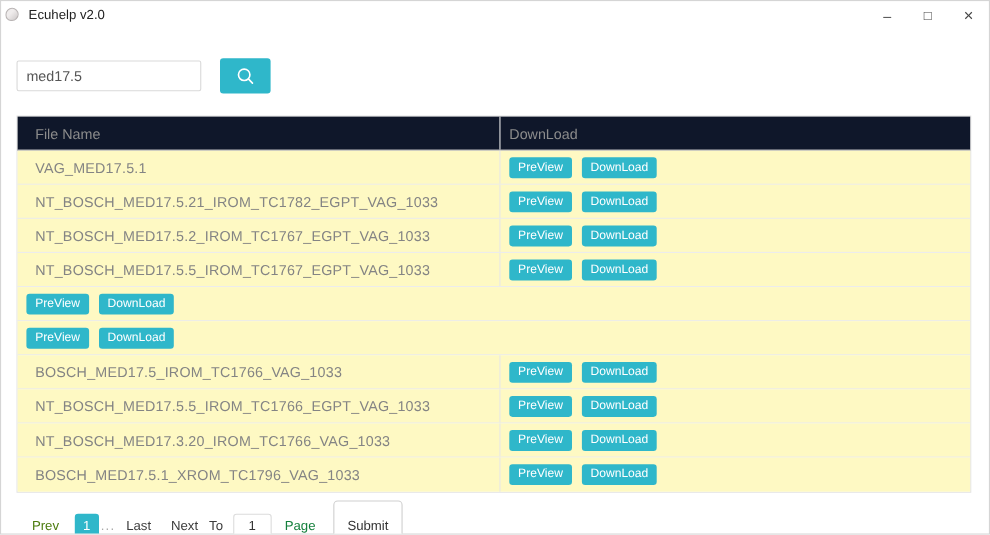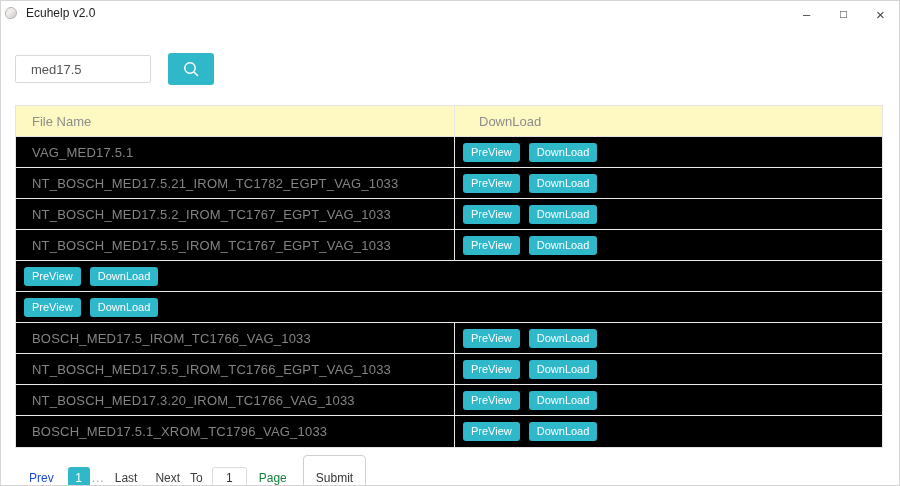--- a/index.html
+++ b/index.html
@@ -45,24 +45,24 @@
   .ctrl.close { font-size: 15px; }
 
   
   .search-row {
     margin: 28px 0 0 14px;
     display: flex;
     align-items: center;
     height: 32px;
   }
   .search-input {
-    width: 136px; height: 28px;
+    width: 168px; height: 28px;
     border: 1px solid #d9d9d9;
     border-radius: 2px;
-    padding: 0 15px;
+    padding: 0 8px;
     font-size: 13px;
     color: #555;
     font-family: "Liberation Sans", sans-serif;
     outline: none;
   }
   .search-btn {
     margin-left: 17px;
     width: 46px; height: 32px;
     background: #2fb7ca;
     border: none;
@@ -72,37 +72,36 @@
   }
 
   
   .table {
     margin: 20px 16px 0 14px;
     border: 1px solid #e4e4e4;
   }
   .thead {
     display: flex;
     height: 31px;
-    background: #fef9c3;
+    background: #0f172a;
     border-bottom: 1px solid #e4e4e4;
-    gap: 16px;
   }
   .th, .td { display: flex; align-items: center; }
   .col-file {
     width: 439px;
     padding-left: 16px;
     border-right: 1px solid #e7e7e7;
   }
   .col-op { flex: 1; padding-left: 8px; }
   .th { font-size: 13px; color: #8c8c8c; }
   .tr {
     display: flex;
     height: 31px;
     border-bottom: 1px solid #ececec;
-    background: #000000;
+    background: #fef9c3;
   }
   .tr:last-child { border-bottom: none; }
   .fname { font-size: 13px; color: #848484; letter-spacing: 0.2px; }
   .op-btn {
     background: #2fb7ca;
     color: #ffffff;
     border: none;
     border-radius: 3px;
     font-size: 11px;
     font-family: "Liberation Sans", sans-serif;
@@ -112,21 +111,21 @@
     line-height: 1;
   }
 
   
   .pagination {
     margin: 7px 0 0 28px;
     display: flex;
     align-items: center;
     font-size: 12px;
   }
-  .pg-prev { color: #1d4ed8; margin-right: 14px; }
+  .pg-prev { color: #4d7c0f; margin-right: 14px; }
   .pg-current {
     width: 22px; height: 22px;
     background: #2fb7ca;
     color: #fff;
     border-radius: 3px;
     display: flex; align-items: center; justify-content: center;
     font-size: 12px;
     cursor: pointer;
   }
   .pg-ellipsis { color: #a8a8a8; margin: 0 10px 0 2px; letter-spacing: 1px; }

